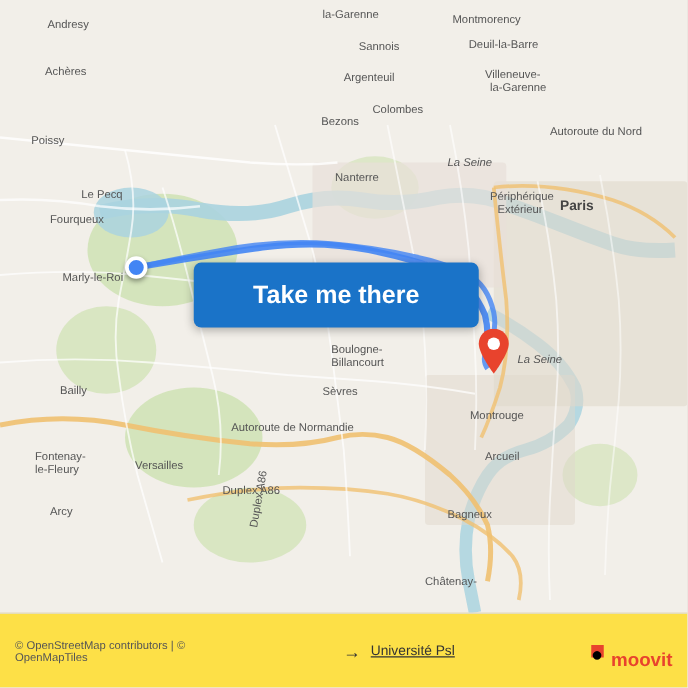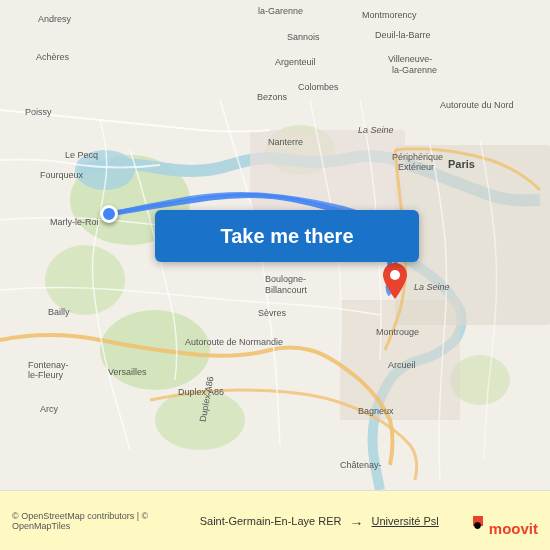--- a/index.html
+++ b/index.html
@@ -24,21 +24,21 @@
       position: absolute;
       top: 0; left: 0;
       width: 100%; height: 100%;
     }
 
     
     #take-me-there-btn {
       position: absolute;
       top: 210px;
       left: 155px;
-      width: 264px;
+      width: 228px;
       height: 52px;
       background: #1a73c8;
       color: white;
       border: none;
       border-radius: 6px;
       font-size: 20px;
       font-weight: bold;
       cursor: pointer;
       display: flex;
       align-items: center;
@@ -64,21 +64,21 @@
       position: absolute;
       top: 0; left: 0;
       width: 100%; height: 100%;
       pointer-events: none;
     }
 
     
     #bottom-bar {
       width: 550px;
       height: 60px;
-      background: #fef9c3;
+      background: #fde047;
       display: flex;
       align-items: center;
       padding: 16px 12px;
       border-top: 1px solid #ddd;
     }
 
     #attribution {
       font-size: 9px;
       color: #555;
       flex: 1;
@@ -226,21 +226,20 @@
 
   <button id="take-me-there-btn">Take me there</button>
 </div>
 
 <div id="bottom-bar">
   <div id="attribution">
     <span>© OpenStreetMap contributors | © OpenMapTiles</span>
   </div>
 
   <div id="route-info">
-    <span id="origin-label">Saint-Germain-En-Laye RER</span>
     <span id="arrow-icon">→</span>
     <span id="dest-label">Université Psl</span>
   </div>
 
   <div id="moovit-logo">
     <span style="display:inline-block; width:10px; height:10px; background:#e8432d; border-radius:50; margin-right:2px;">●</span>
     <span id="moovit-text">moovit</span>
   </div>
 </div>
 

